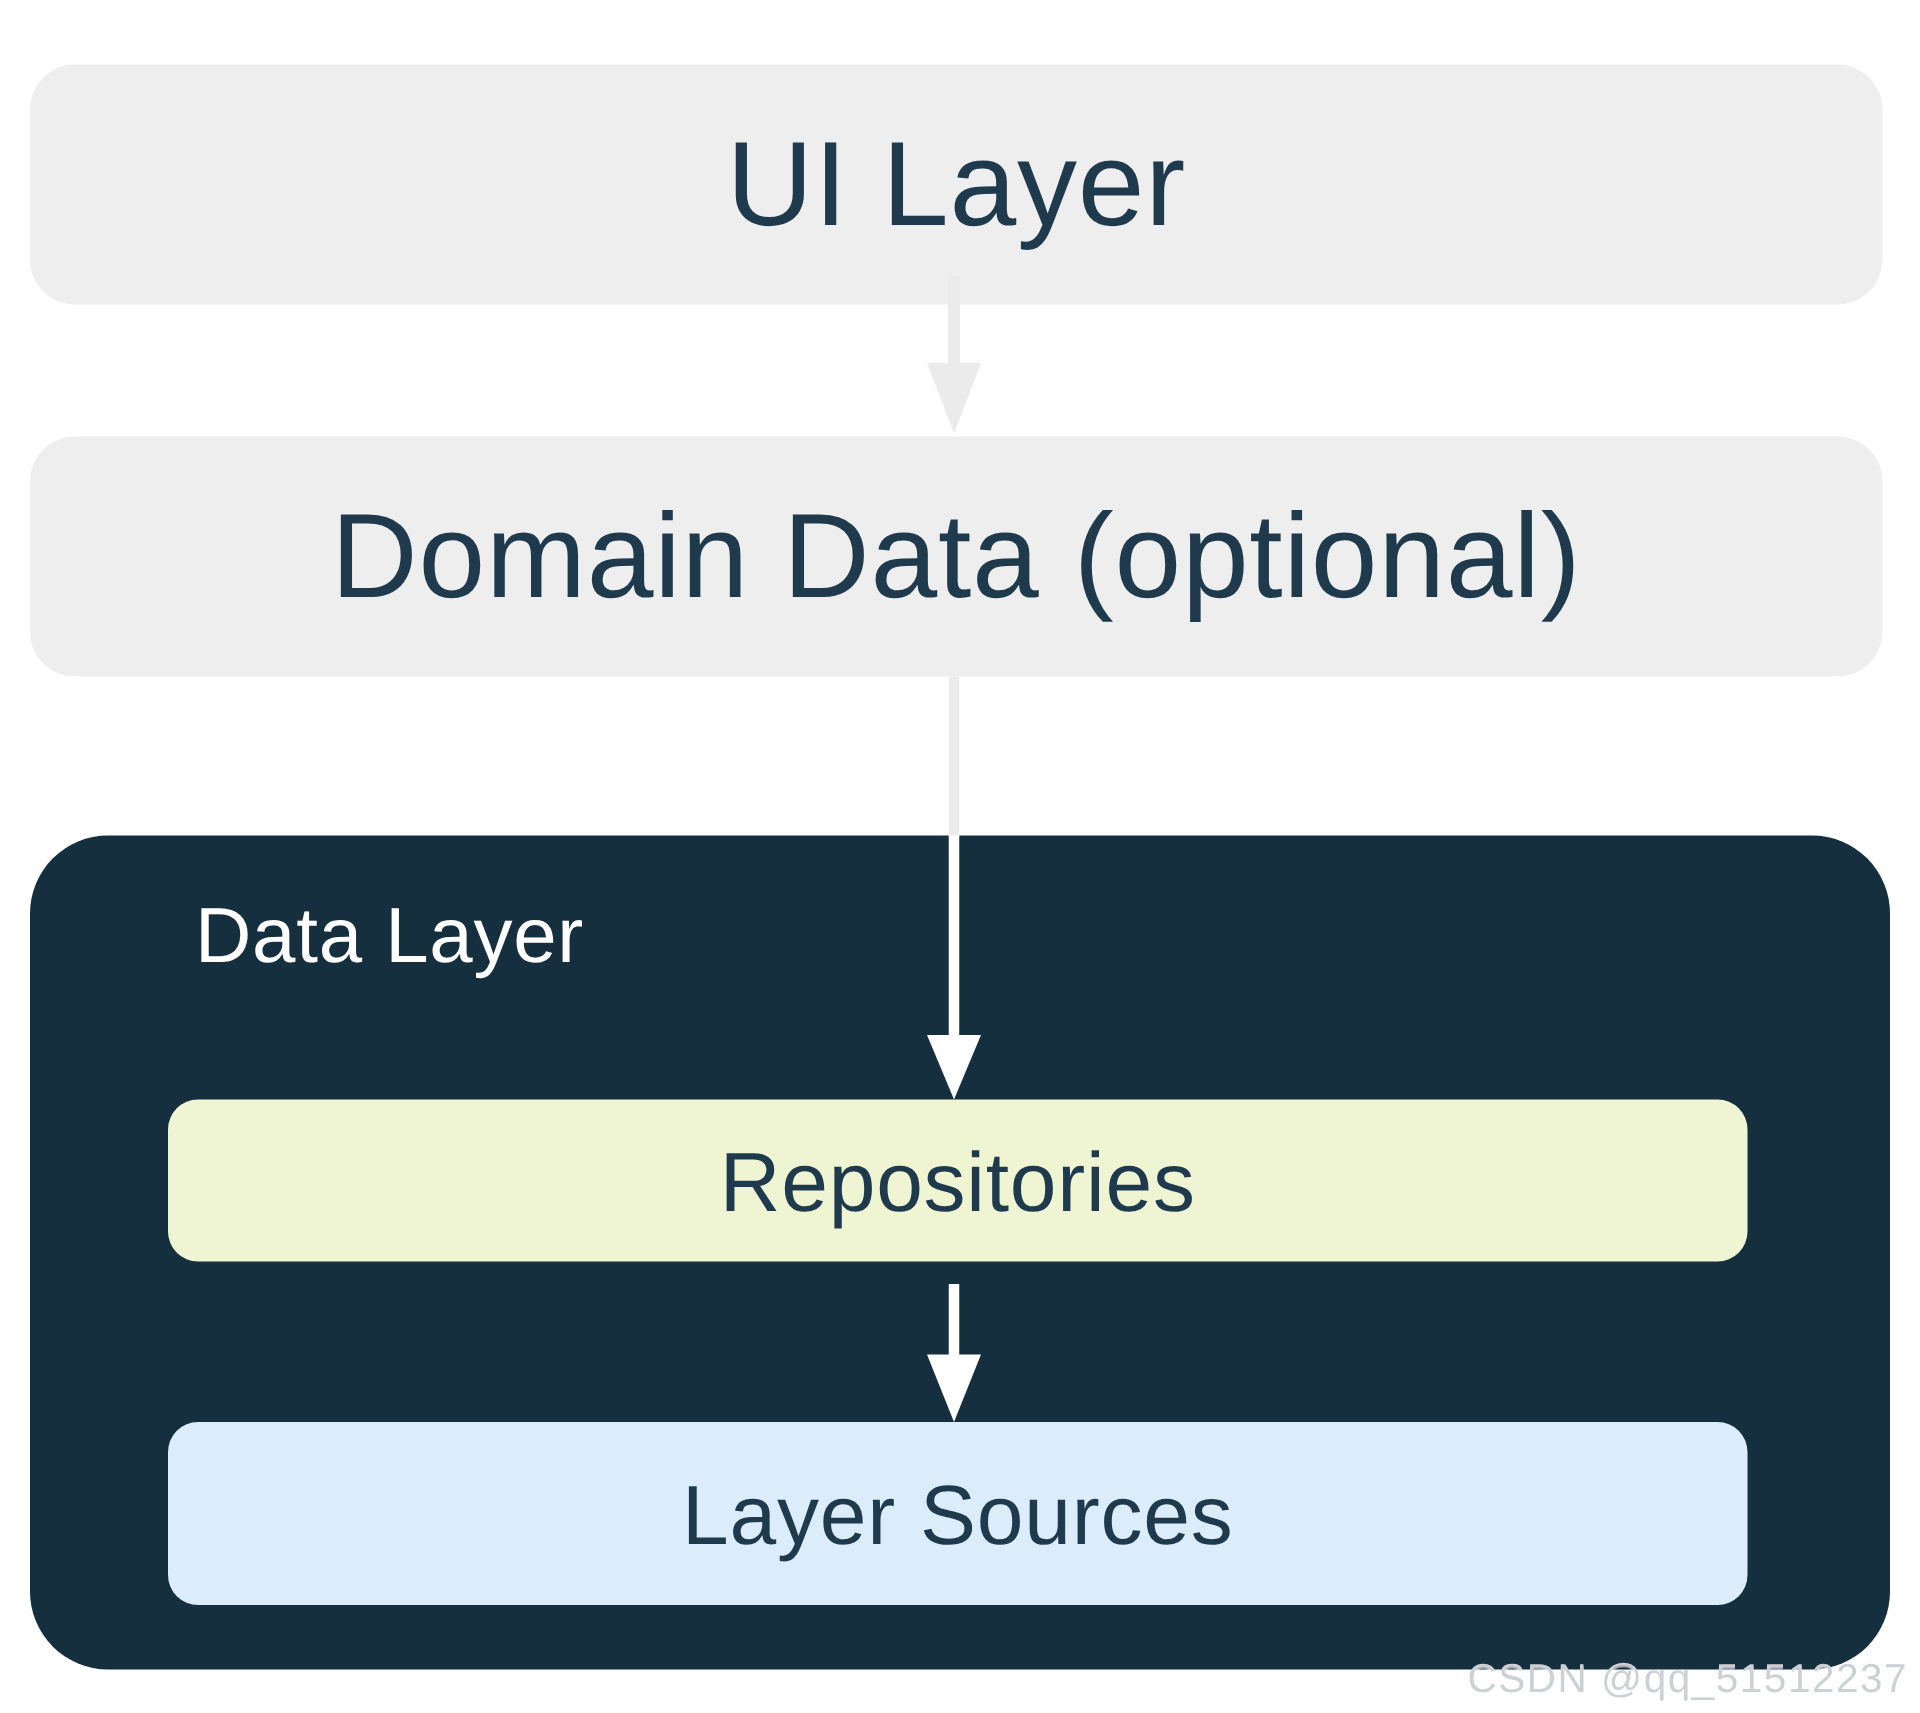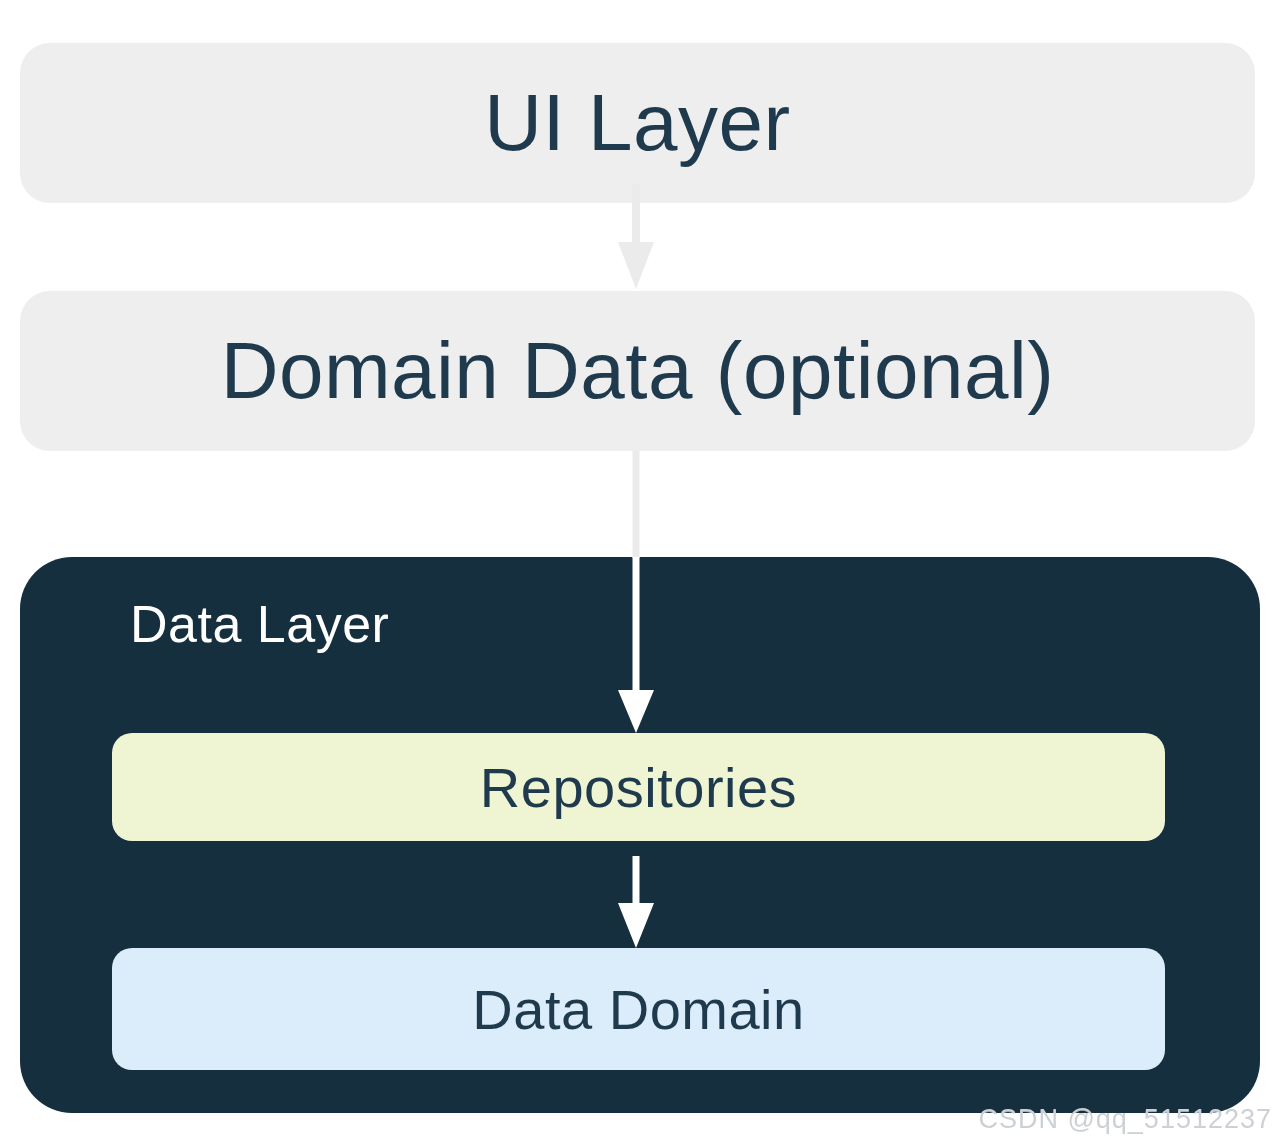--- a/index.html
+++ b/index.html
@@ -105,21 +105,21 @@
   </div>
 
   <div class="node node-data"></div>
   <div class="data-layer-title">Data Layer</div>
 
   <div class="node node-repos">
     <span>Repositories</span>
   </div>
 
   <div class="node node-sources">
-    <span>Data Domain</span>
+    <span>Layer Sources</span>
   </div>
 
   <svg class="arrows" viewBox="0 0 1280 1142" aria-hidden="true">
 
     <g>
       <rect class="fill-gray" x="632" y="184" width="8" height="62"></rect>
       <polygon class="fill-gray" points="618,242 654,242 636,289"></polygon>
     </g>
 
     <g>

